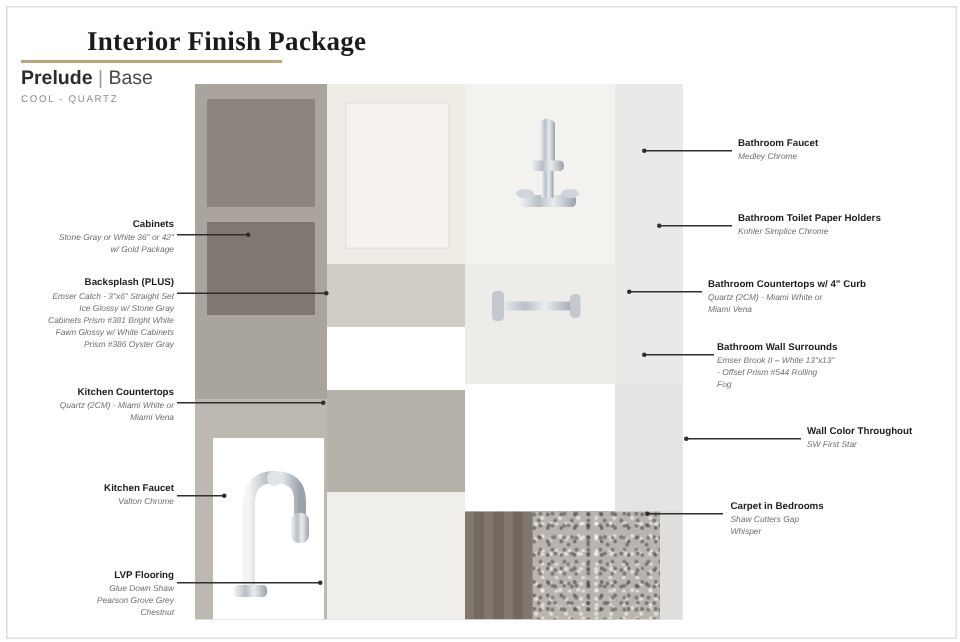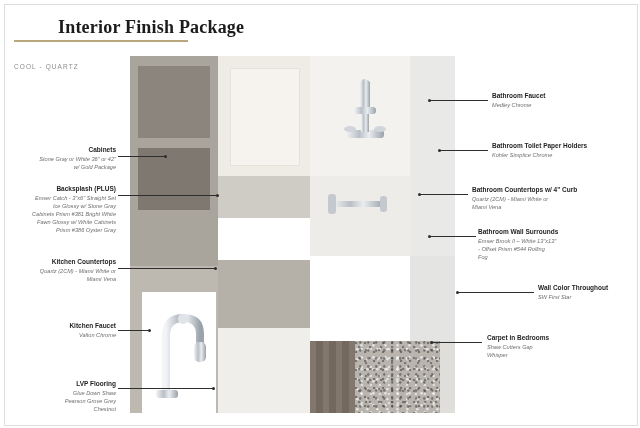--- a/index.html
+++ b/index.html
@@ -164,20 +164,25 @@
 </style>
 </head>
 <body>
 
 <div class="page">
 
   <div class="frame"></div>
 
   <div class="title">Interior Finish Package</div>
   <div class="title-rule"></div>
+  <div class="subtitle">
+    <b>Prelude</b>
+    <span class="sep">|</span>
+    <span>Base</span>
+  </div>
   <div class="eyebrow">COOL - QUARTZ</div>
 
   <div class="board">
     <div class="sw sw-wall"></div>
     <div class="sw sw-wall-in"></div>
     <div class="sw sw-wall-in2"></div>
     <div class="sw sw-wall-low"></div>
 
     <div class="sw sw-cabdoor"></div>
     <div class="sw sw-cabdoor-in"></div>

